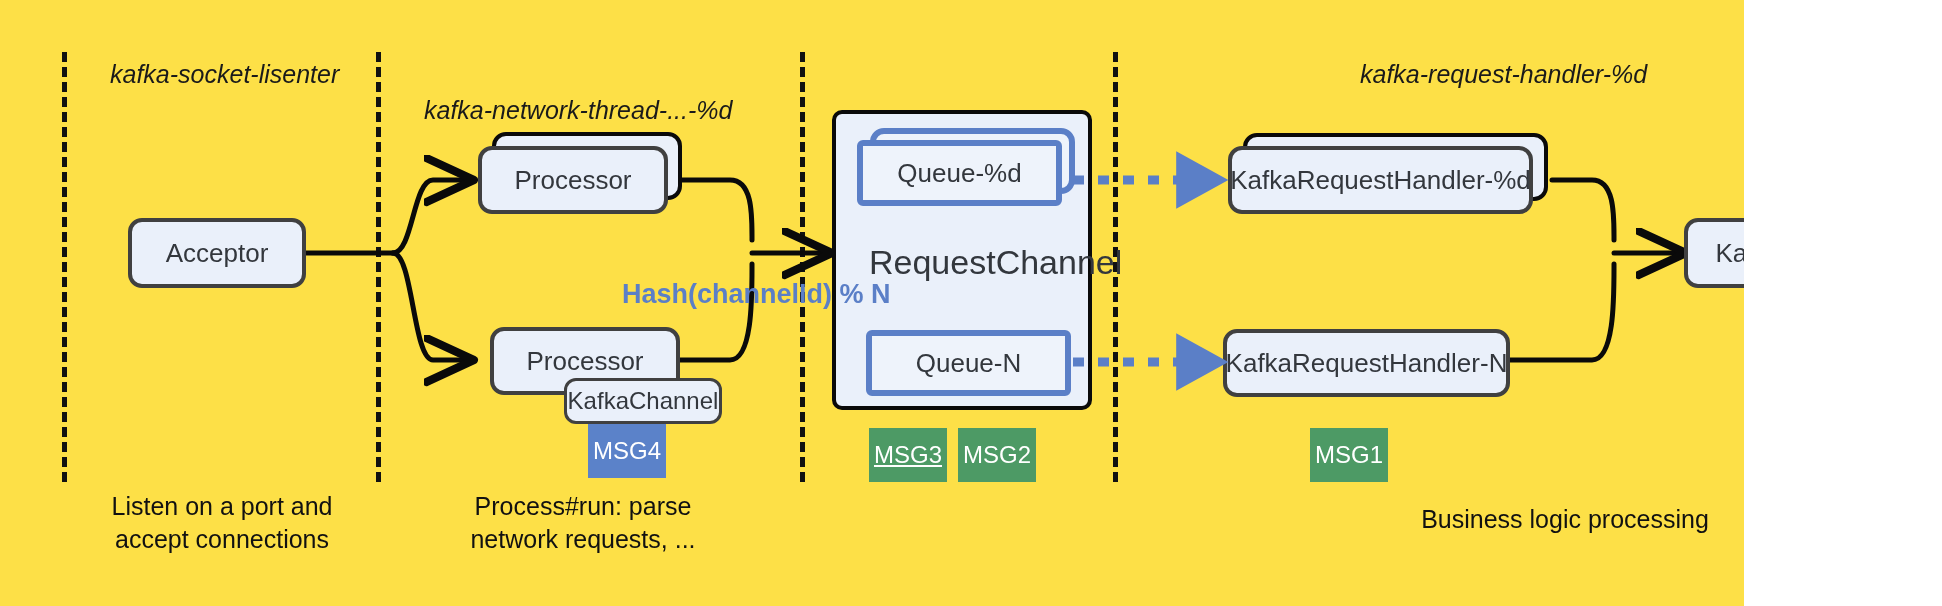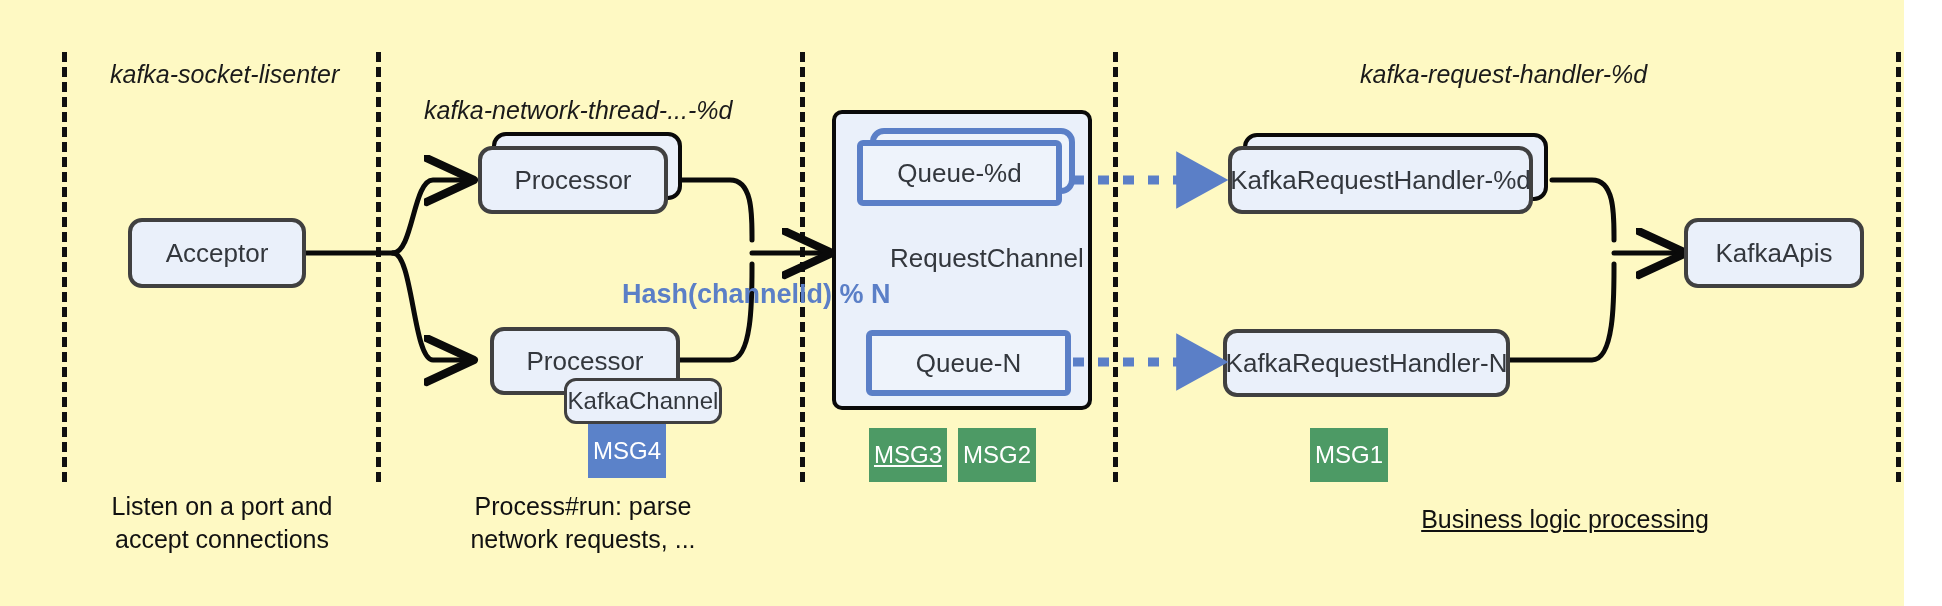--- a/index.html
+++ b/index.html
@@ -1,32 +1,32 @@
 <!DOCTYPE html>
 <html><head>
 <meta charset="utf-8">
 <style>
   html,body{margin:0;padding:0;background:#ffffff;}
   body{font-family:"Liberation Sans",sans-serif;}
-  #stage{position:relative;width:1904px;height:606px;background:#fef9c3;overflow:hidden;}
+  #stage{position:relative;width:1744px;height:606px;background:#fde047;overflow:hidden;}
 
   .lane-sep{position:absolute;width:0;border-left:5px dashed #111111;}
   .lane-label{position:absolute;font-style:italic;font-size:25px;color:#1a1a1a;white-space:nowrap;}
   .lane-caption{position:absolute;font-size:25px;color:#111111;text-align:center;line-height:1.32;}
 
   .node{position:absolute;box-sizing:border-box;background:#eaf0fa;border:4px solid #404040;
         border-radius:14px;display:flex;align-items:center;justify-content:center;
         font-size:26px;color:#33373d;white-space:nowrap;z-index:4;text-align:center;}
   .node.sq{border-radius:0;border-width:3px;}
   .stack-back{position:absolute;box-sizing:border-box;background:#eaf0fa;border:4px solid #0a0a0a;
         border-radius:14px;z-index:3;}
 
   .panel{position:absolute;box-sizing:border-box;background:#eaf0fa;border:4px solid #0a0a0a;
          border-radius:10px;z-index:2;}
-  .panel-title{position:absolute;font-size:26px;color:#33373d;white-space:nowrap;z-index:5;margin-left:21px;}
+  .panel-title{position:absolute;font-size:34px;color:#33373d;white-space:nowrap;z-index:5;}
 
   .qnode{position:absolute;box-sizing:border-box;background:#eef3fb;border:6px solid #5b7fc7;
          border-radius:6px;display:flex;align-items:center;justify-content:center;
          font-size:26px;color:#33373d;white-space:nowrap;z-index:6;}
   .qnode-back{position:absolute;box-sizing:border-box;background:#eef3fb;border:6px solid #5b7fc7;
          border-radius:14px;z-index:5;}
 
   .badge{position:absolute;box-sizing:border-box;display:flex;align-items:center;justify-content:center;
          font-size:24px;color:#ffffff;z-index:7;}
   .badge.blue{background:#5b82c9;}
@@ -126,17 +126,17 @@
   <div class="lane-caption" style="left:72px;top:490px;width:300px;">
     <div>Listen on a port and</div>
     <div>accept connections</div>
   </div>
 
   <div class="lane-caption" style="left:418px;top:490px;width:330px;">
     <div>Process#run: parse</div>
     <div>network requests, ...</div>
   </div>
 
-  <div class="lane-caption" style="left:1350px;top:503px;width:430px;text-decoration:underline;">
+  <div class="lane-caption" style="left:1350px;top:503px;width:430px;">
     <div>Business logic processing</div>
   </div>
 
 </div>
 
 </body></html>

